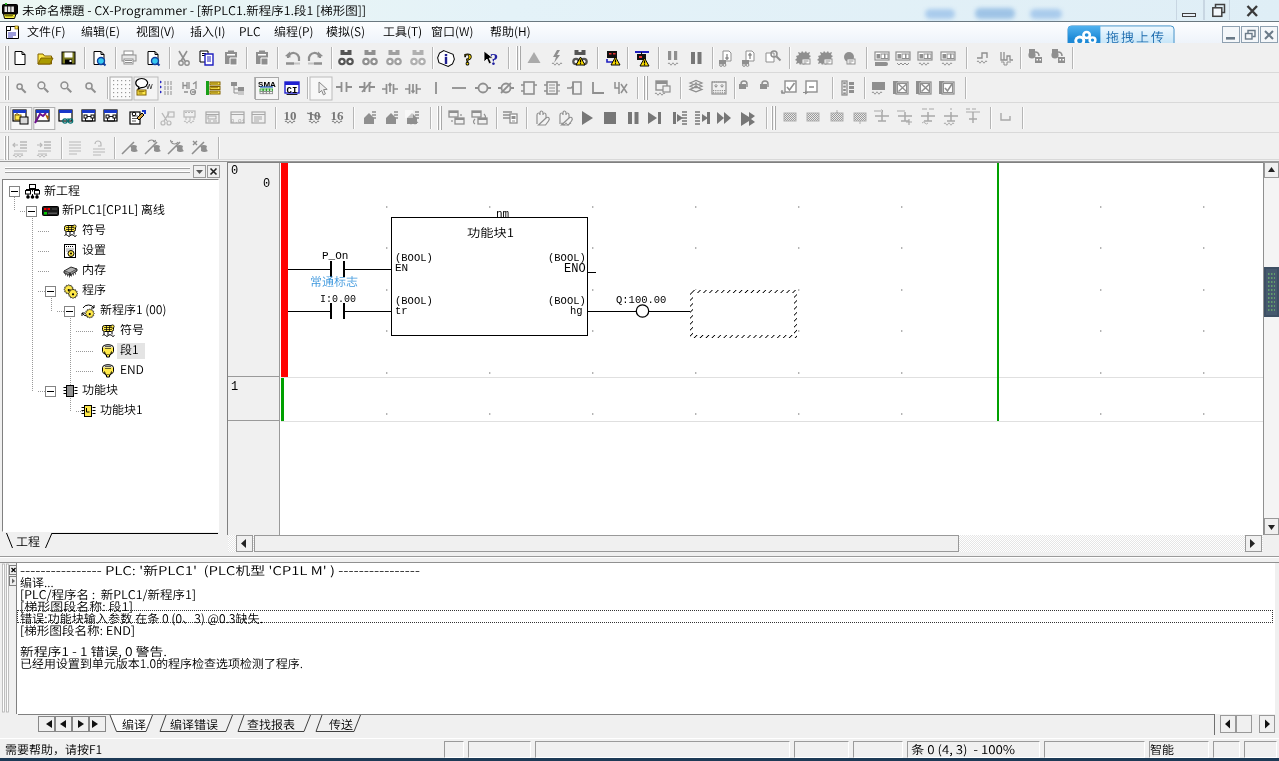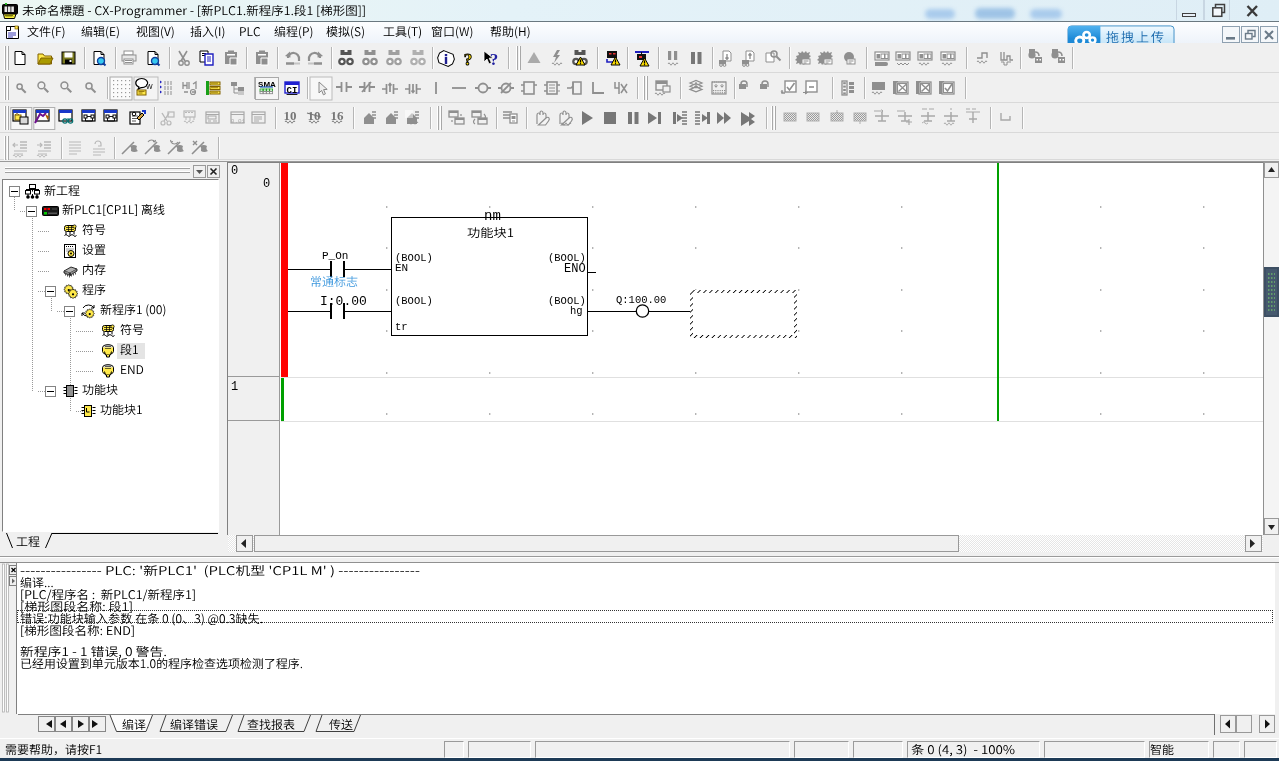--- a/index.html
+++ b/index.html
@@ -930,30 +930,30 @@
     <defs>
       <pattern id="hat" width="4.2" height="4.2" patternUnits="userSpaceOnUse" patternTransform="rotate(45)">
         <rect width="4.2" height="4.2" fill="#fff"></rect>
         <rect width="1.2" height="4.2" fill="#000"></rect>
       </pattern>
     </defs>
     <rect x="462" y="128" width="107" height="48" fill="url(#hat)"></rect>
     <rect x="465" y="131" width="101" height="42" fill="#fff"></rect>
   </svg>
 <div class="mono abs" style="left:322px;top:250px;font-size:11px;">P_On</div>
-<div class="mono abs" style="left:320px;top:294px;font-size:13px;">I:0.00</div>
+<div class="mono abs" style="left:320px;top:294px;font-size:10px;">I:0.00</div>
 <div class="mono abs" style="left:395px;top:252px;font-size:10.5px;">(BOOL)</div>
 <div class="mono abs" style="left:395px;top:262px;font-size:11px;">EN</div>
 <div class="mono abs" style="left:395px;top:295px;font-size:10.5px;">(BOOL)</div>
-<div class="mono abs" style="left:395px;top:305px;font-size:10.5px;margin-top:16px;">tr</div>
+<div class="mono abs" style="left:395px;top:305px;font-size:10.5px;">tr</div>
 <div class="mono abs" style="left:548px;top:252px;font-size:10.5px;">(BOOL)</div>
 <div class="mono abs" style="left:564px;top:262px;font-size:12px;">ENO</div>
 <div class="mono abs" style="left:548px;top:295px;font-size:10.5px;">(BOOL)</div>
 <div class="mono abs" style="left:570px;top:305px;font-size:10.5px;">hg</div>
-<div class="mono abs" style="left:484px;top:208px;font-size:14px;">nm</div>
+<div class="mono abs" style="left:496px;top:208px;font-size:11px;">nm</div>
 <div class="mono abs" style="left:616px;top:294px;font-size:10.5px;">Q:100.00</div>
 <svg class="t" style="left:310px;top:276px" width="50" height="17" viewBox="0 0 50 17">
     <path fill="#3a96dd" d="M3.7 4.2H8.4V5.4H3.7ZM9.2 0.1C9 0.6 8.5 1.2 8.2 1.6L8.8 1.9C9.2 1.5 9.6 0.9 10 0.4ZM1.8 7.1V10.5H2.7V7.8H5.7V11H6.6V7.8H9.5V9.6C9.5 9.7 9.4 9.8 9.2 9.8C9 9.8 8.4 9.8 7.6 9.8C7.8 10 7.9 10.3 7.9 10.5C8.9 10.5 9.5 10.5 9.9 10.4C10.2 10.3 10.3 10 10.3 9.6V7.1H6.6V6H9.2V3.5H2.9V6H5.7V7.1ZM2.1 0.4C2.4 0.9 2.9 1.5 3 1.9H1.1V4.4H1.8V2.6H10.2V4.4H11V1.9H6.5V0H5.7V1.9H3.1L3.8 1.6C3.6 1.2 3.2 0.6 2.8 0.1ZM12.8 1C13.5 1.6 14.4 2.5 14.8 3L15.4 2.5C15 1.9 14.1 1.1 13.4 0.5ZM15 4.5H12.5V5.3H14.3V8.8C13.7 9 13.1 9.5 12.5 10.2L13 10.9C13.6 10.1 14.2 9.4 14.6 9.4C14.9 9.4 15.3 9.8 15.8 10.1C16.7 10.6 17.7 10.7 19.2 10.7C20.4 10.7 22.6 10.7 23.4 10.6C23.4 10.4 23.5 10 23.6 9.8C22.4 9.9 20.6 10 19.2 10C17.8 10 16.8 9.9 16 9.5C15.6 9.2 15.3 8.9 15 8.8ZM16.4 0.5V1.1H21.6C21 1.5 20.4 1.9 19.7 2.2C19.1 1.9 18.5 1.7 18 1.5L17.4 2C18.2 2.3 19.2 2.7 19.9 3H16.4V9.3H17.1V7.2H19.3V9.2H20V7.2H22.2V8.4C22.2 8.6 22.2 8.6 22 8.6C21.9 8.6 21.3 8.6 20.7 8.6C20.8 8.8 20.9 9.1 21 9.3C21.8 9.3 22.3 9.3 22.6 9.1C22.9 9 23 8.8 23 8.4V3H21.4C21.2 2.9 20.8 2.7 20.5 2.5C21.4 2.1 22.3 1.4 23 0.8L22.5 0.4L22.3 0.5ZM22.2 3.7V4.8H20V3.7ZM17.1 5.4H19.3V6.6H17.1ZM17.1 4.8V3.7H19.3V4.8ZM22.2 5.4V6.6H20V5.4ZM29.6 1V1.7H34.8V1ZM33.4 6.2C33.9 7.3 34.5 8.9 34.7 9.8L35.4 9.6C35.2 8.6 34.6 7.1 34.1 6ZM30 6C29.6 7.3 29.1 8.5 28.4 9.4C28.6 9.5 28.9 9.7 29.1 9.8C29.7 8.9 30.3 7.5 30.7 6.1ZM29.1 3.8V4.6H31.7V9.9C31.7 10.1 31.6 10.2 31.4 10.2C31.3 10.2 30.7 10.2 30.1 10.2C30.2 10.4 30.3 10.7 30.3 11C31.2 11 31.7 11 32.1 10.8C32.4 10.7 32.5 10.4 32.5 10V4.6H35.4V3.8ZM26.5 0V2.6H24.6V3.3H26.3C25.9 4.9 25.1 6.6 24.3 7.5C24.5 7.7 24.7 8.1 24.8 8.3C25.4 7.5 26 6.2 26.5 4.8V11H27.3V4.6C27.7 5.2 28.2 6 28.4 6.4L28.9 5.8C28.7 5.4 27.6 4.1 27.3 3.7V3.3H28.9V2.6H27.3V0ZM39.3 7V9.7C39.3 10.6 39.6 10.8 40.9 10.8C41.2 10.8 43.5 10.8 43.8 10.8C44.9 10.8 45.2 10.5 45.3 8.9C45.1 8.9 44.7 8.7 44.5 8.6C44.5 9.9 44.4 10.1 43.7 10.1C43.2 10.1 41.4 10.1 41 10.1C40.2 10.1 40.1 10 40.1 9.7V7ZM40.6 6.3C41.5 6.9 42.7 7.7 43.2 8.4L43.8 7.8C43.3 7.2 42.1 6.3 41.1 5.8ZM45 7.3C45.6 8.3 46.3 9.7 46.5 10.5L47.3 10.2C47 9.4 46.3 8 45.7 7ZM37.8 7.1C37.6 8.1 37.2 9.3 36.6 10.1L37.3 10.4C37.9 9.6 38.3 8.4 38.6 7.4ZM41.6 0V1.8H36.7V2.6H41.6V4.7H37.5V5.5H46.6V4.7H42.4V2.6H47.4V1.8H42.4V0Z"></path>
   </svg>
 <svg class="t" style="left:467px;top:227px" width="49" height="17" viewBox="0 0 49 17">
     <path fill="#000" d="M0.5 7.9 0.8 8.8C2.1 8.4 4.1 7.9 5.9 7.5L5.8 6.7L3.6 7.2V2.2H5.5V1.5H0.7V2.2H2.7V7.5C1.9 7.6 1.1 7.8 0.5 7.9ZM8 0.2C8 1.1 7.9 2 7.9 2.8H5.6V3.6H7.9C7.7 6.5 6.9 9 4.1 10.4C4.3 10.5 4.6 10.8 4.7 11C7.8 9.5 8.6 6.8 8.8 3.6H11.5C11.4 7.9 11.1 9.6 10.7 10C10.6 10.1 10.4 10.2 10.2 10.2C9.9 10.2 9.1 10.2 8.3 10.1C8.4 10.3 8.5 10.6 8.6 10.9C9.3 10.9 10.1 10.9 10.5 10.9C11 10.9 11.2 10.8 11.5 10.5C12 9.9 12.2 8.2 12.4 3.2C12.4 3.1 12.4 2.8 12.4 2.8H8.8C8.8 2 8.8 1.1 8.8 0.2ZM18.4 5V6.1H15.4V5ZM14.6 4.3V11H15.4V8.5H18.4V10C18.4 10.2 18.4 10.2 18.2 10.2C18 10.3 17.4 10.3 16.8 10.2C16.9 10.5 17 10.8 17.1 11C17.9 11 18.5 11 18.8 10.8C19.2 10.7 19.3 10.5 19.3 10.1V4.3ZM15.4 6.7H18.4V7.9H15.4ZM24.6 0.9C23.8 1.3 22.6 1.8 21.4 2.1V0H20.6V4.1C20.6 5 20.9 5.3 22.1 5.3C22.3 5.3 24.2 5.3 24.4 5.3C25.5 5.3 25.7 4.9 25.9 3.4C25.6 3.4 25.2 3.3 25.1 3.1C25 4.3 24.9 4.5 24.4 4.5C24 4.5 22.4 4.5 22.2 4.5C21.5 4.5 21.4 4.5 21.4 4.1V2.8C22.7 2.4 24.2 2 25.2 1.5ZM24.8 6.3C24 6.7 22.7 7.2 21.4 7.6V5.6H20.6V9.7C20.6 10.7 20.9 10.9 22.1 10.9C22.4 10.9 24.2 10.9 24.5 10.9C25.6 10.9 25.9 10.5 26 8.9C25.7 8.8 25.4 8.7 25.2 8.6C25.1 10 25 10.2 24.4 10.2C24 10.2 22.5 10.2 22.2 10.2C21.5 10.2 21.4 10.1 21.4 9.7V8.2C22.8 7.9 24.4 7.4 25.4 6.9ZM14.3 3.4C14.6 3.3 15.1 3.3 18.8 3C18.9 3.3 19 3.5 19.1 3.7L19.9 3.3C19.6 2.6 18.8 1.5 18.1 0.7L17.4 1C17.7 1.4 18.1 1.9 18.4 2.4L15.3 2.6C15.9 1.9 16.5 1.1 17 0.3L16.1 0C15.6 0.9 14.9 1.9 14.6 2.2C14.4 2.4 14.2 2.6 14 2.6C14.2 2.8 14.3 3.2 14.3 3.4ZM37.3 5.6H35.1C35.1 5.1 35.1 4.7 35.1 4.2V2.8H37.3ZM34.3 0.1V2.1H31.8V2.8H34.3V4.2C34.3 4.7 34.3 5.1 34.2 5.6H31.4V6.3H34.1C33.8 7.9 32.8 9.3 30.4 10.4C30.6 10.6 30.9 10.9 31 11C33.5 9.9 34.5 8.3 34.9 6.6C35.6 8.7 36.8 10.2 38.7 11C38.8 10.8 39.1 10.5 39.3 10.3C37.5 9.7 36.3 8.2 35.7 6.3H39.1V5.6H38.1V2.1H35.1V0.1ZM27 8.2 27.3 9C28.5 8.5 30 7.9 31.4 7.3L31.2 6.6L29.7 7.2V3.7H31.2V2.9H29.7V0.2H28.8V2.9H27.2V3.7H28.8V7.5C28.1 7.8 27.5 8 27 8.2ZM40.9 10.1H46.1V9.3H44.2V1.3H43.3C42.8 1.6 42.2 1.8 41.4 1.9V2.5H43.1V9.3H40.9Z"></path>
   </svg>
 <div class="abs" style="left:1263px;top:162px;width:1px;height:373px;background:#909090"></div>
 <svg class="t" style="left:1264px;top:162px" width="15" height="373" viewBox="0 0 15 373">
 <rect width="15" height="373" fill="#f4f4f4"></rect>

